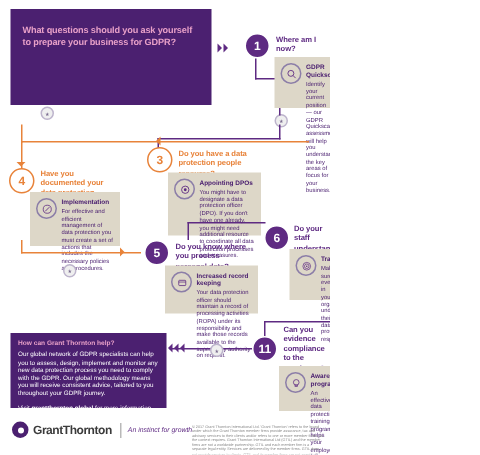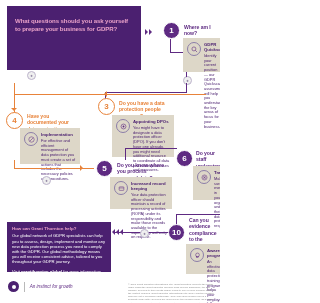--- a/index.html
+++ b/index.html
@@ -239,21 +239,21 @@
     <p class="bdy">Make sure everyone in your organisation understands their data protection responsibilities.</p>
   </div>
 
   <div class="lineP" style="left:113px;top:232px;width:64px;height:1.4px;"></div>
   <div class="arrowL p" style="left:112px;top:229px;"></div>
   <div class="marker" style="left:140px;top:229px;">★</div>
   <div class="lineP" style="left:176px;top:214px;width:1.4px;height:19px;"></div>
   <div class="lineP" style="left:176px;top:214px;width:44px;height:1.4px;"></div>
 
   <div class="node p" style="left:168px;top:224px;">
-    <span>10</span>
+    <span>11</span>
   </div>
   <div class="q p" style="left:189px;top:217px;width:30px;">Can you evidence compliance to the regulators?</div>
 
   <div class="card" style="left:186px;top:244px;width:36px;height:30px;">
     <div class="cardicon">
       <svg width="7" height="7" viewBox="0 0 12 12">
           <circle cx="6" cy="5" r="3.2" fill="none" stroke="#5E2A82" stroke-width="0.9"></circle>
           <rect x="4.6" y="8" width="2.8" height="1.8" fill="none" stroke="#5E2A82" stroke-width="0.8"></rect>
         </svg>
     </div>
@@ -271,19 +271,20 @@
     <p class="b">Our global network of GDPR specialists can help you to assess, design, implement and monitor any new data protection process you need to comply with the GDPR. Our global methodology means you will receive consistent advice, tailored to you throughout your GDPR journey.</p>
     <p class="l">
       <span>Visit </span><b>grantthornton.global</b><span> for more information.</span>
     </p>
   </div>
 
   <div class="logo">
     <div class="dot">
         <span></span>
       </div>
+    <div class="name">GrantThornton</div>
     <div class="bar"></div>
     <div class="tag">An instinct for growth</div>
   </div>
 
   <div class="disclaimer">© 2017 Grant Thornton International Ltd. 'Grant Thornton' refers to the brand under which the Grant Thornton member firms provide assurance, tax and advisory services to their clients and/or refers to one or more member firms, as the context requires. Grant Thornton International Ltd (GTIL) and the member firms are not a worldwide partnership. GTIL and each member firm is a separate legal entity. Services are delivered by the member firms. GTIL does not provide services to clients. GTIL and its member firms are not agents of, and do not obligate, one another and are not liable for one another's acts or omissions.</div>
 
 </div>
 
 </body></html>

